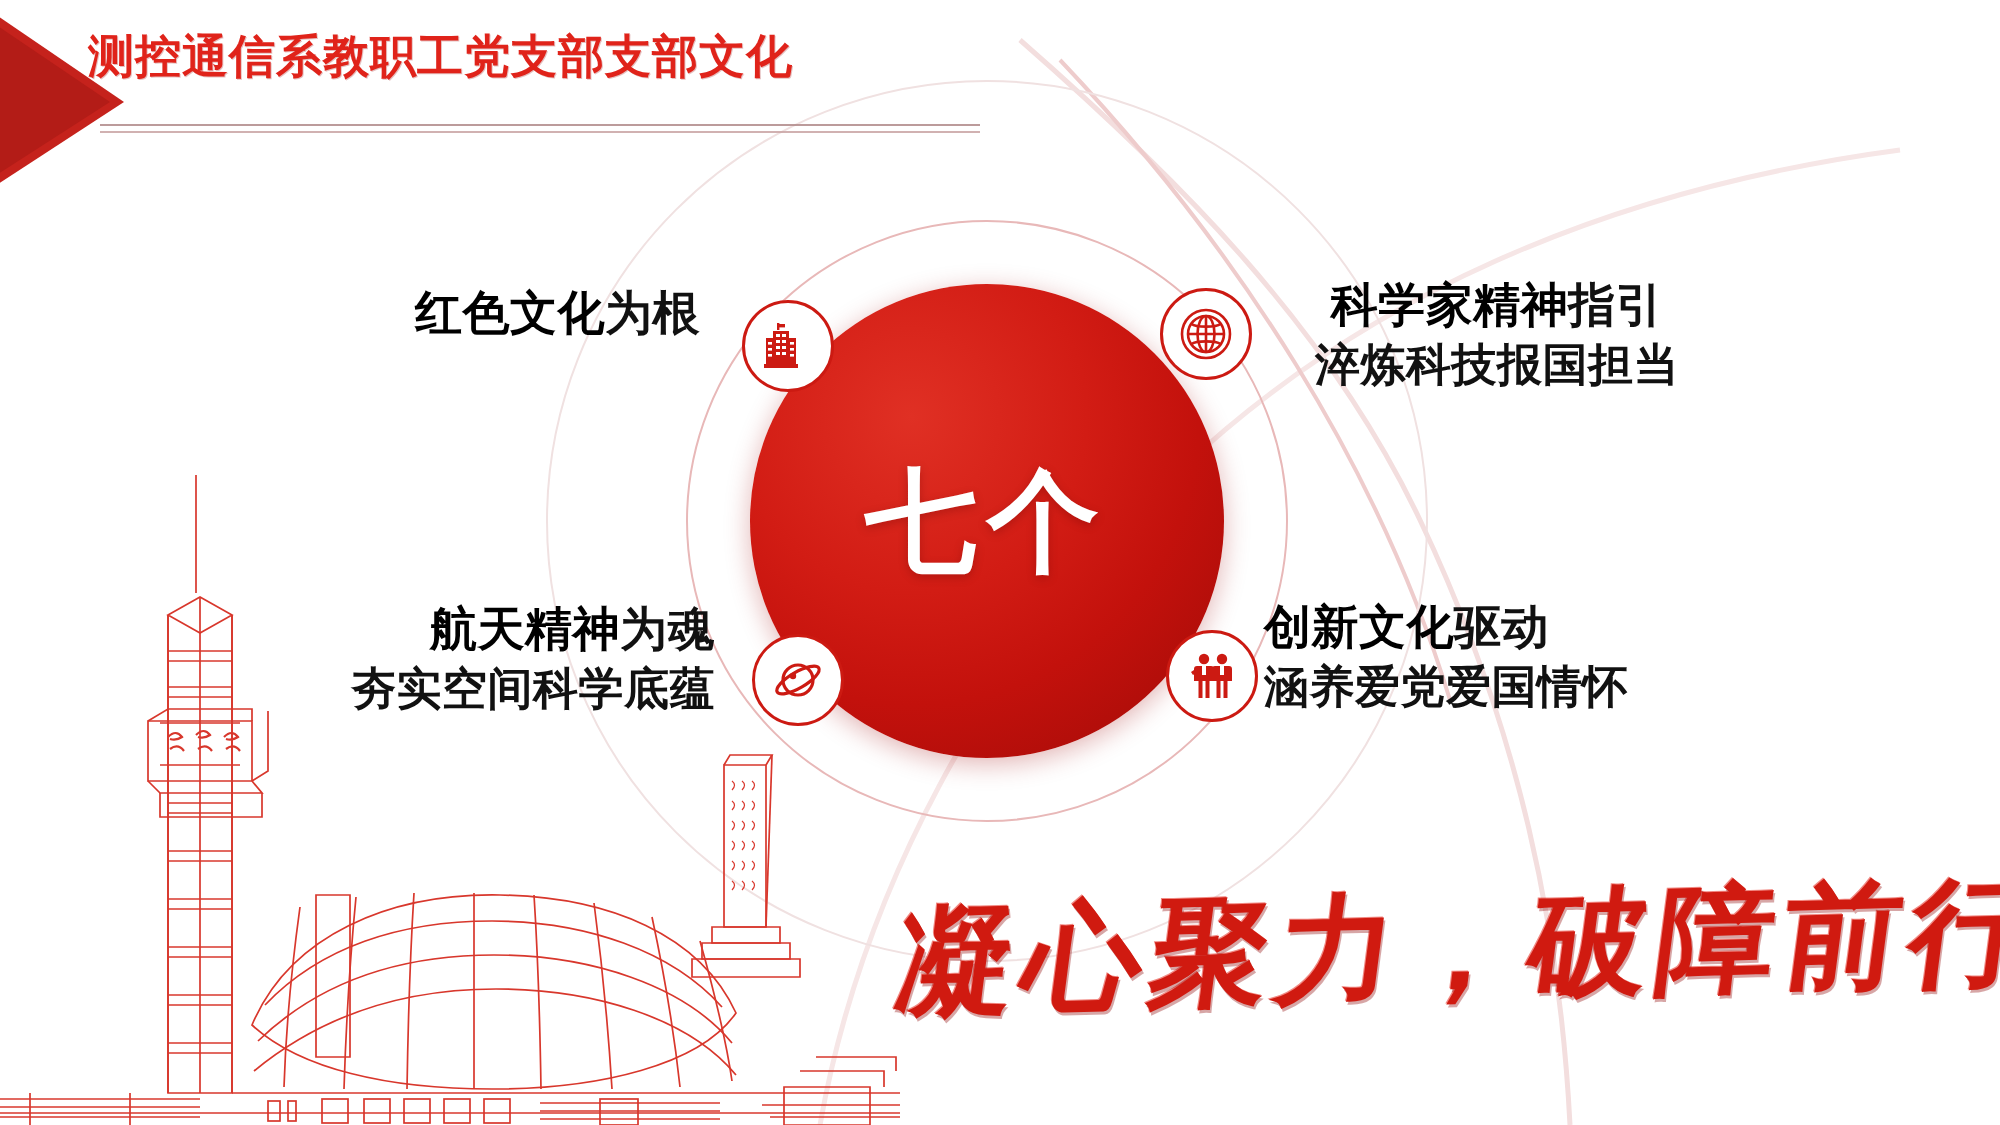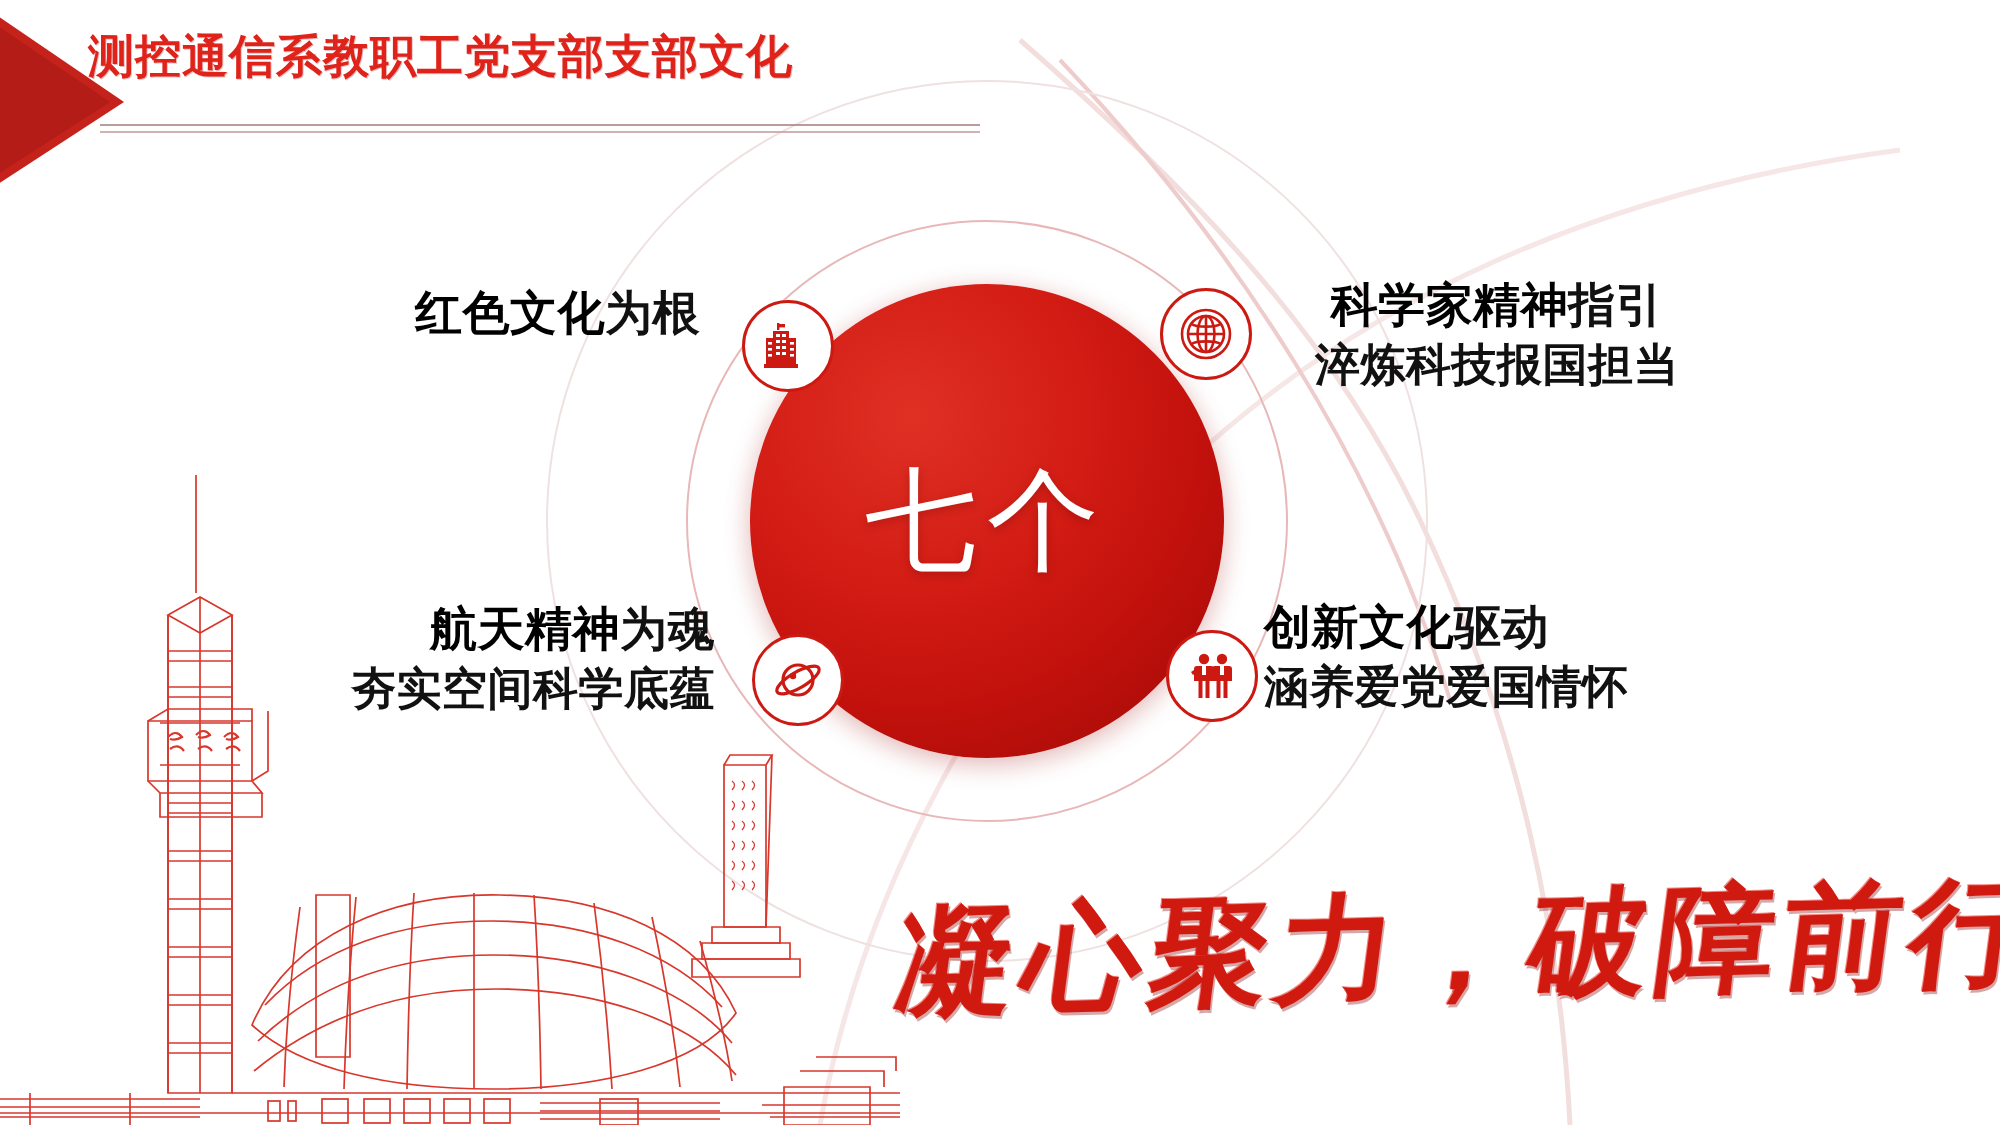--- a/index.html
+++ b/index.html
@@ -42,21 +42,21 @@
   }
   .core {
     position:absolute; left:750px; top:284px; width:474px; height:474px;
     border-radius:50%; z-index:3;
     background:radial-gradient(circle at 34% 28%, #e03024 0%, #d21c14 38%, #c3110c 62%, #9e0a07 100%);
     box-shadow:0 6px 26px rgba(160,10,10,.30);
     display:flex; align-items:center; justify-content:center;
   }
   .core-text {
     color:#fff; line-height:1.14;
-    font-size:112px; font-weight:normal; letter-spacing:10px;
+    font-size:112px; font-weight:bold; letter-spacing:10px;
     font-family:"DejaVu Serif","Liberation Serif",serif;
     text-shadow:0 3px 10px rgba(90,0,0,.28);
   }
   .core-text span { display:block; }
 
   
   .badge {
     position:absolute; width:92px; height:92px; border-radius:50%;
     border:3px solid #cc1a12; background:#fff; z-index:5;
     display:flex; align-items:center; justify-content:center;

